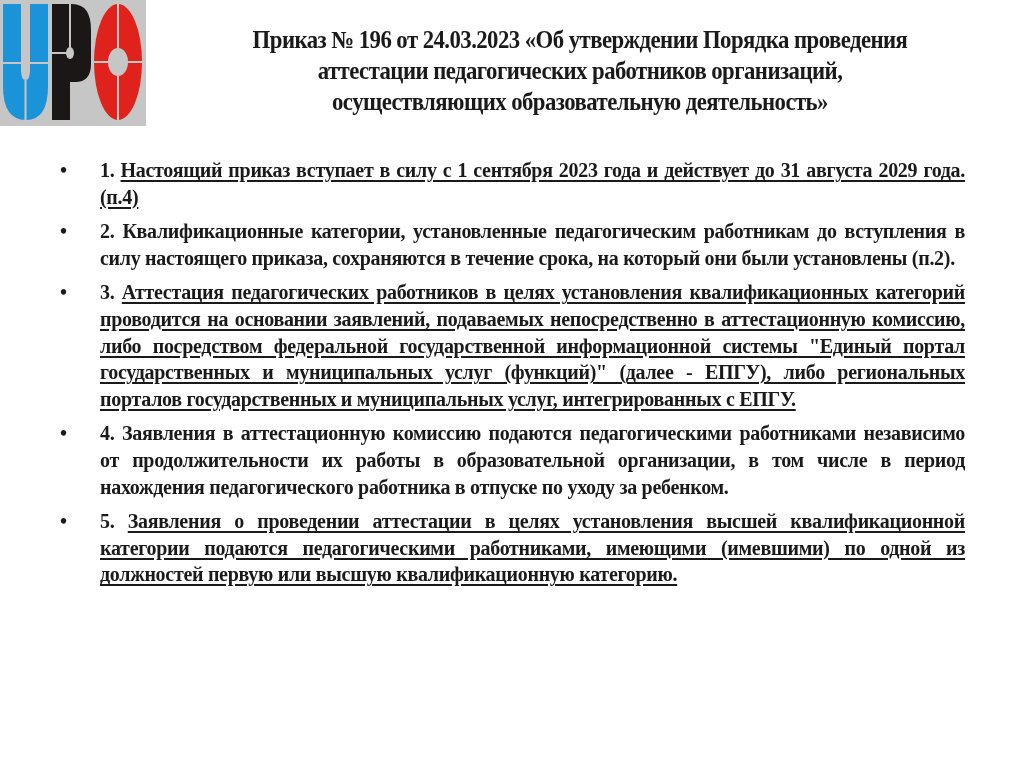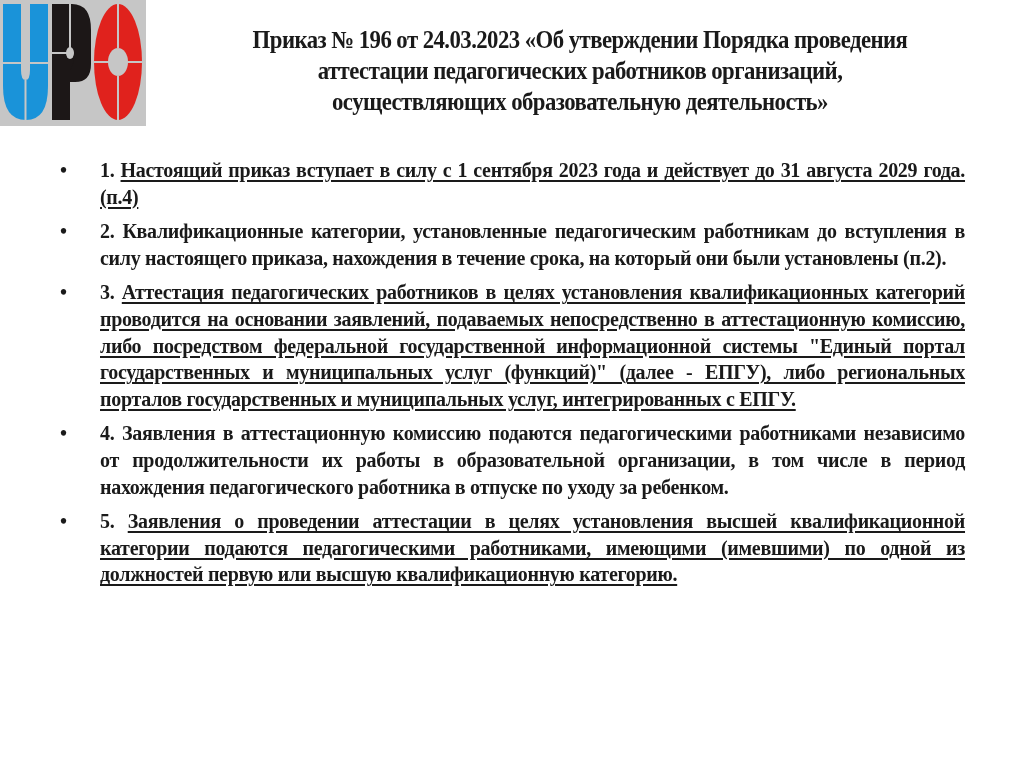--- a/index.html
+++ b/index.html
@@ -94,21 +94,21 @@
 
 <ul class="list">
   <li class="item">
     <span class="bullet">•</span>
     <span>1.</span>
     <span class="u">Настоящий приказ вступает в силу с 1 сентября 2023 года и действует до 31 августа 2029 года.(п.4)</span>
   </li>
   <li class="item">
     <span class="bullet">•</span>
     <span>2.</span>
-    <span>Квалификационные категории, установленные педагогическим работникам до вступления в силу настоящего приказа, нахождения в течение срока, на который они были установлены (п.2).</span>
+    <span>Квалификационные категории, установленные педагогическим работникам до вступления в силу настоящего приказа, сохраняются в течение срока, на который они были установлены (п.2).</span>
   </li>
   <li class="item">
     <span class="bullet">•</span>
     <span>3.</span>
     <span class="u">Аттестация педагогических работников в целях установления квалификационных категорий проводится на основании заявлений, подаваемых непосредственно в аттестационную комиссию, либо посредством федеральной государственной информационной системы "Единый портал государственных и муниципальных услуг (функций)" (далее - ЕПГУ), либо региональных порталов государственных и муниципальных услуг, интегрированных с ЕПГУ.</span>
   </li>
   <li class="item">
     <span class="bullet">•</span>
     <span>4.</span>
     <span>Заявления в аттестационную комиссию подаются педагогическими работниками независимо от продолжительности их работы в образовательной организации, в том числе в период нахождения педагогического работника в отпуске по уходу за ребенком.</span>

